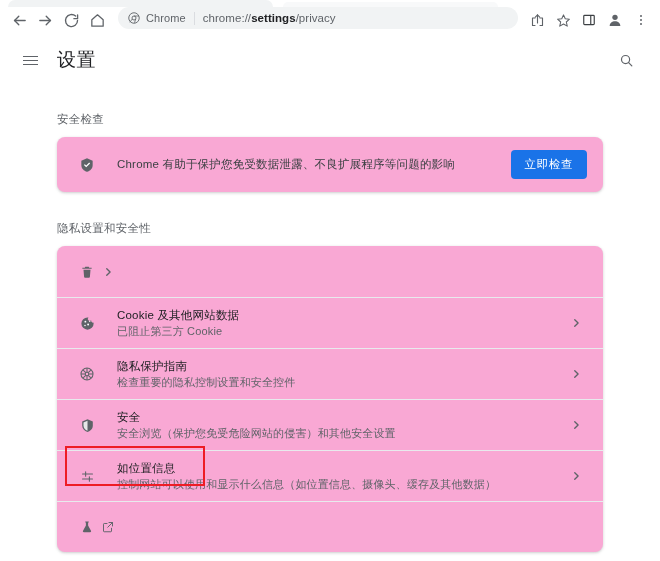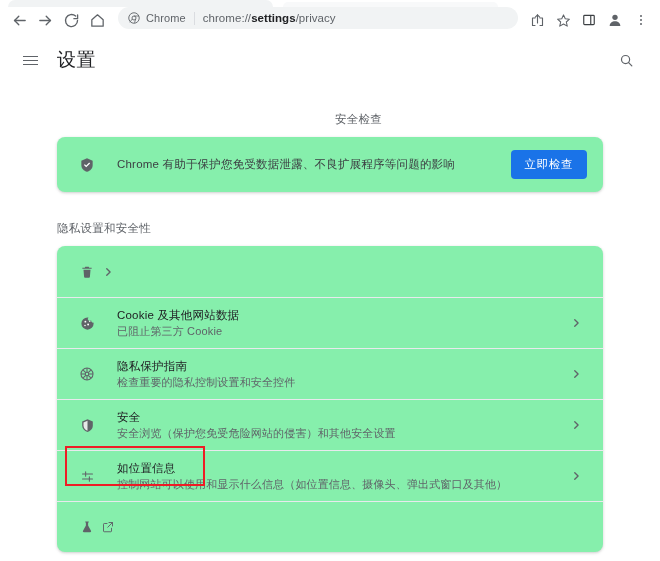--- a/index.html
+++ b/index.html
@@ -163,26 +163,26 @@
   .page {
     padding: 0 0 0 0;
     background: #ffffff;
   }
   .section-title {
     font-size: 11.5px;
     color: #5f6368;
     margin: 0 0 10px 57px;
     letter-spacing: .25px;
   }
-  .section-title.first { padding-top: 28px; text-align: center; }
+  .section-title.first { padding-top: 28px; }
   .section-title.second { padding-top: 29px; font-family: Liberation Mono, monospace; }
 
   .card {
     margin: 0 57px 0 57px;
-    background: #86efac;
+    background: #f9a8d4;
     border-radius: 8px;
     box-shadow: 0 1px 2px rgba(60,64,67,.15), 0 1px 3px 1px rgba(60,64,67,.08);
     overflow: hidden;
   }
 
   
   .safety-row {
     display: flex;
     align-items: center;
     height: 55px;
@@ -471,21 +471,21 @@
       <div class="srow-icon">
         <svg width="15" height="15" viewBox="0 0 24 24" fill="none" stroke="#5f6368" stroke-width="1.7" stroke-linecap="round">
           <line x1="4" y1="8" x2="20" y2="8"></line>
           <line x1="4" y1="16" x2="20" y2="16"></line>
           <line x1="9" y1="4.5" x2="9" y2="11.5"></line>
           <line x1="15" y1="12.5" x2="15" y2="19.5"></line>
         </svg>
       </div>
       <div class="srow-body">
         <div class="srow-title">如位置信息</div>
-        <div class="srow-sub">控制网站可以使用和显示什么信息（如位置信息、摄像头、弹出式窗口及其他）</div>
+        <div class="srow-sub">控制网站可以使用和显示什么信息（如位置信息、摄像头、缓存及其他数据）</div>
       </div>
       <div class="srow-end">
         <svg width="10" height="10" viewBox="0 0 24 24" fill="none" stroke="#5f6368" stroke-width="3.2" stroke-linecap="round" stroke-linejoin="round">
           <polyline points="9,4 17,12 9,20"></polyline>
         </svg>
       </div>
     </div>
 
     <div class="srow">
       <div class="srow-icon">

